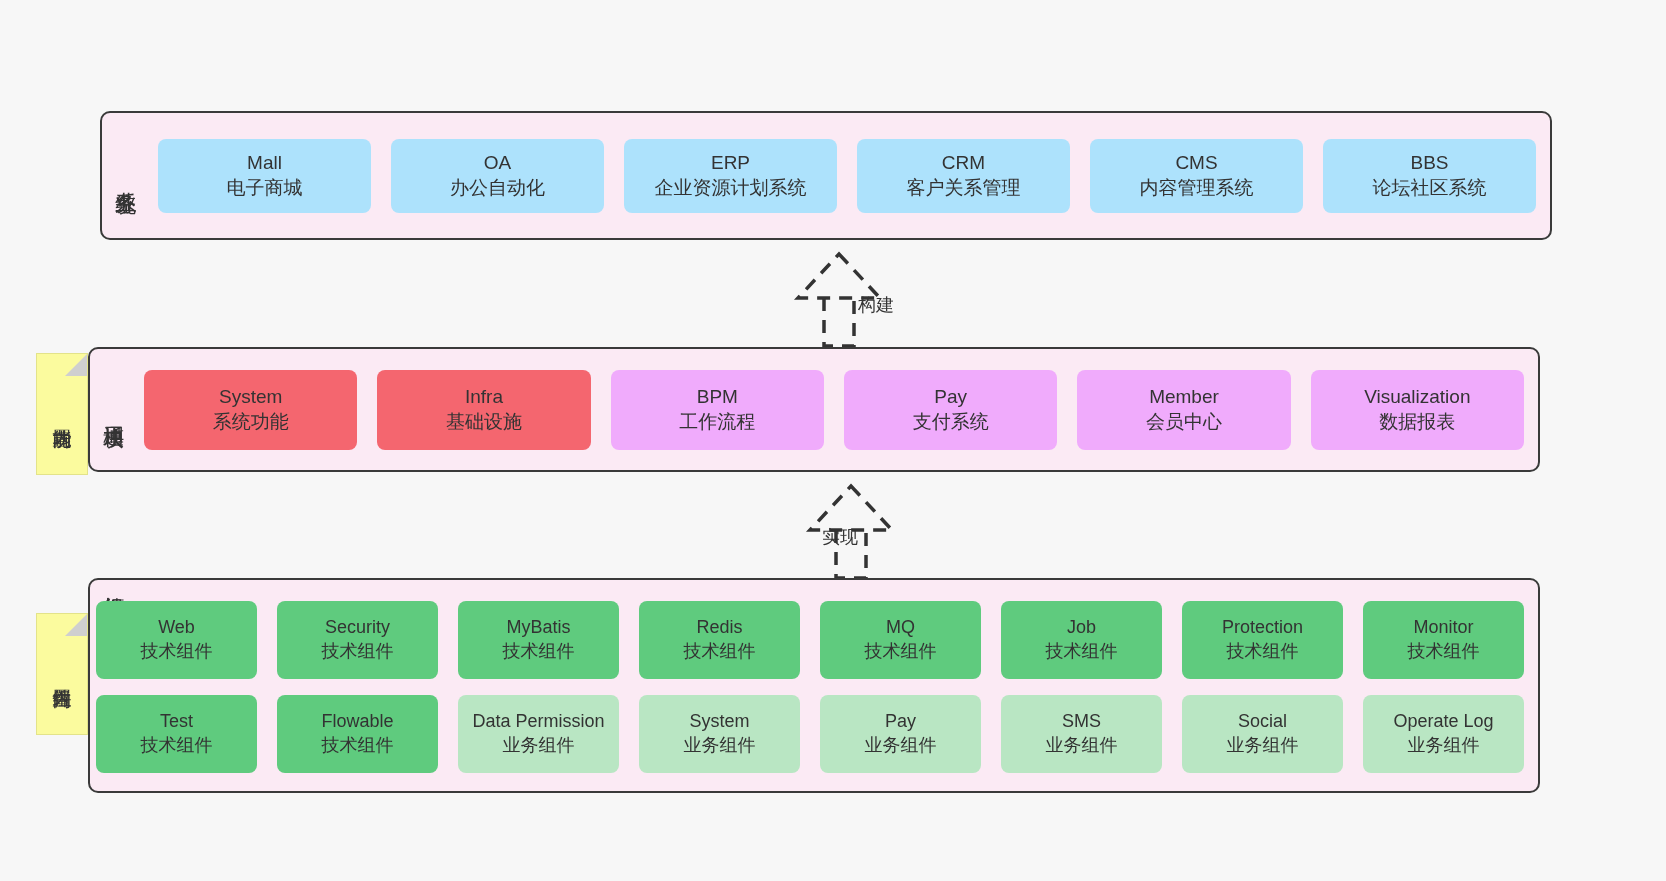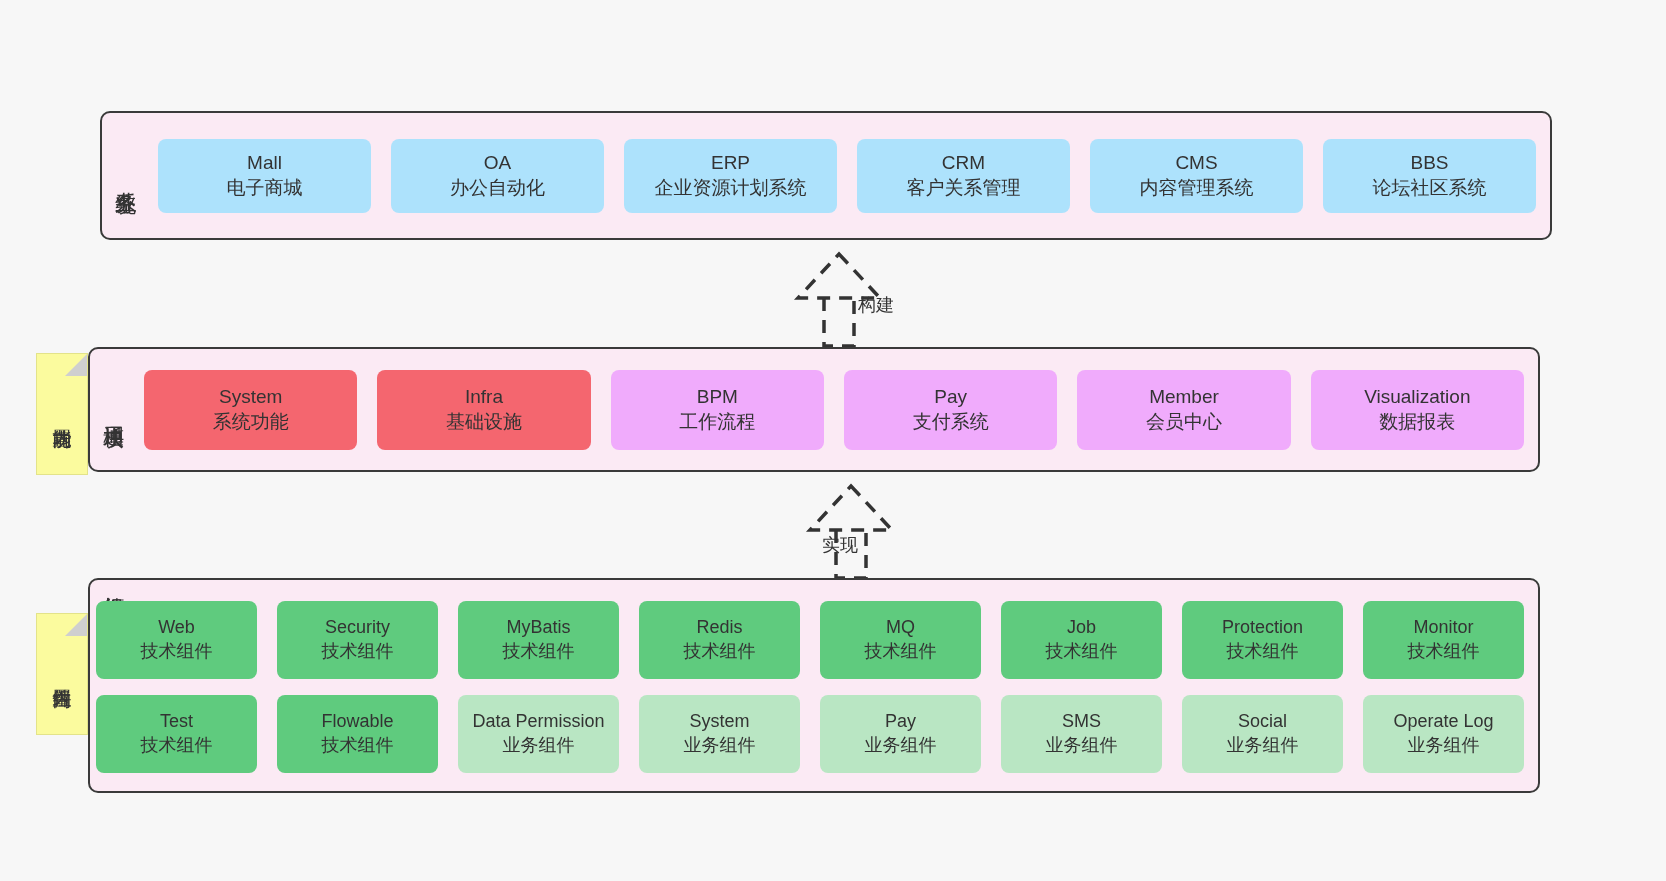--- a/index.html
+++ b/index.html
@@ -146,21 +146,21 @@
   #arrow-impl  { left: 756px; top: 482px; width: 190px; height: 100px; }
   .arrow svg { display: block; overflow: visible; }
   .arrow-label {
     position: absolute;
     font-size: 18px;
     color: #333333;
     background: transparent;
     white-space: nowrap;
   }
   #arrow-build .arrow-label { left: 66px; top: 43px; margin-left: 48px; }
-  #arrow-impl  .arrow-label { left: 66px; top: 51px; }
+  #arrow-impl  .arrow-label { left: 66px; top: 43px; }
 </style>
 </head>
 <body>
 
 <div id="canvas">
 
   <div class="layer" id="layer-business">
     <div class="layer-title">业务系统</div>
     <div class="layer-body">
       <div class="row">

